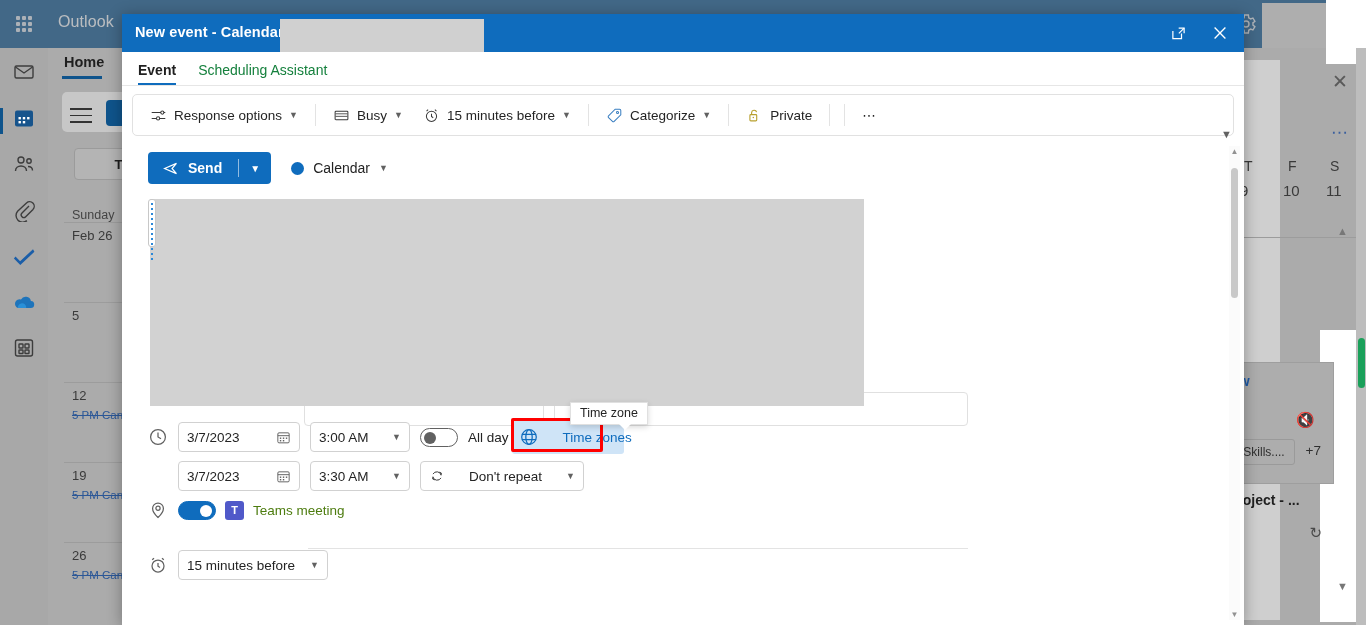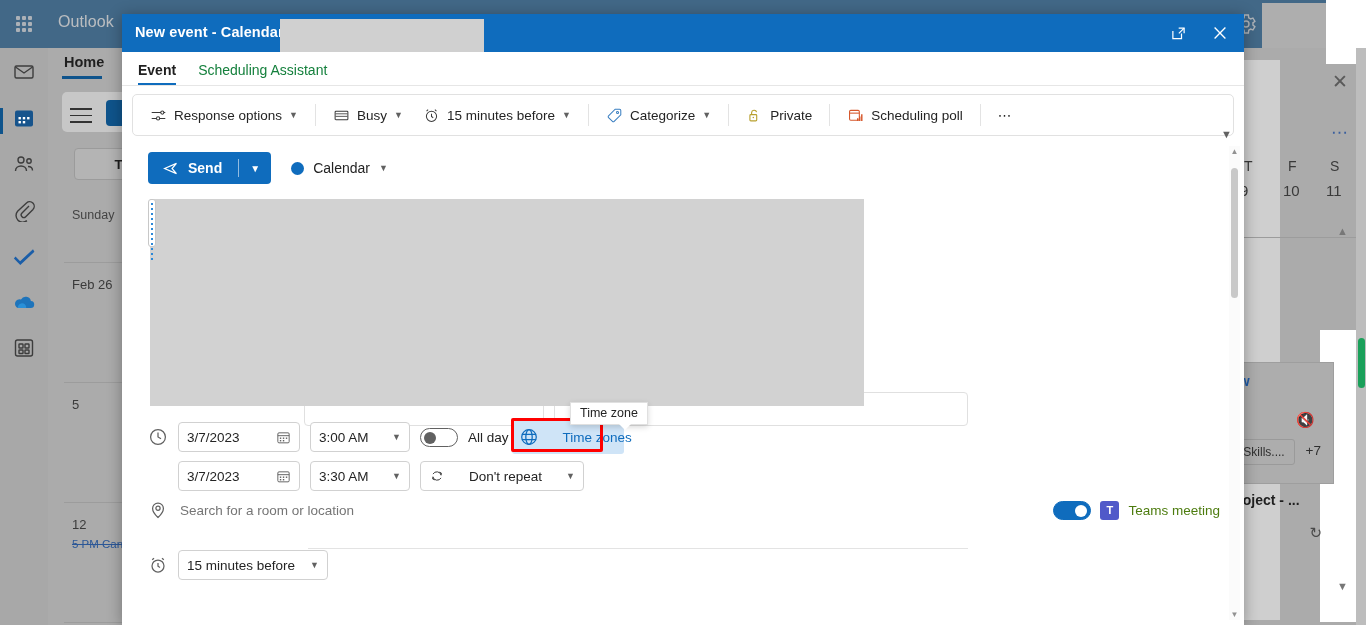--- a/index.html
+++ b/index.html
@@ -83,22 +83,21 @@
     position: absolute; left: 26px; top: 100px; width: 120px; height: 32px;
     background: #b4b4b4; border: 1px solid #9b9b9b; border-radius: 4px;
     font-size: 13.5px; color: #1f1f1f; font-weight: 600;
     display: flex; align-items: center; justify-content: center;
   }
 
   .daycol { position: absolute; left: 16px; top: 150px; width: 78px; }
   .daycol .hdr { font-size: 12.5px; color: #444; padding: 10px 0 0 8px; }
   .day-cell {
     position: relative; height: 80px; border-top: 1px solid #9c9c9c;
-    padding: 14px 0 0 8px;
-    margin-top: 40px;
+    padding: 5px 0 0 8px;
   }
   .day-cell .num { font-size: 13px; color: #3a3a3a; }
   .day-cell .ev {
     font-size: 11.5px; color: #2b5797; margin-top: 6px; white-space: nowrap;
   }
   .day-cell .ev s { text-decoration: line-through; }
 
   
   .grid-area {
     position: absolute; left: 860px; top: 60px; width: 420px; height: 560px;
@@ -537,30 +536,20 @@
         <div class="rib-item">
           <svg width="17" height="17" viewBox="0 0 20 20" fill="none" stroke="#b8a02e" stroke-width="1.3">
             <rect x="4.6" y="9" width="8" height="7.3" rx="1.1"></rect>
             <path d="M6.6 9V6.6a3 3 0 0 1 5.9-.6"></path>
             <circle cx="8.6" cy="12.4" r=".9" fill="#b8a02e" stroke="none"></circle>
           </svg>
           <span>Private</span>
         </div>
         <div class="rib-sep"></div>
 
-        <div class="rib-item">
-          <svg width="17" height="17" viewBox="0 0 20 20" fill="none" stroke="#d6572b" stroke-width="1.25">
-            <rect x="3" y="4" width="11.5" height="11.5" rx="1.4"></rect>
-              <path d="M3 7.2h11.5"></path>
-            <g stroke-width="1.7">
-                <path d="M12.6 16.4v-3.2M15 16.4v-5.2M17.4 16.4V8.6"></path>
-              </g>
-          </svg>
-          <span>Scheduling poll</span>
-        </div>
         <div class="rib-sep"></div>
 
         <div class="rib-item">
           <span>⋯</span>
         </div>
       </div>
       <div class="ribbon-collapse">▼</div>
     </div>
 
     <div class="form-area">
@@ -670,21 +659,20 @@
           <span>Don't repeat</span>
           <span class="chev">▼</span>
         </div>
       </div>
 
       <div class="row" style="top:358px;">
         <svg class="row-ico" viewBox="0 0 20 20" fill="none" stroke="currentColor" stroke-width="1.25">
           <path d="M10 17.5s5.4-5 5.4-9a5.4 5.4 0 1 0-10.8 0c0 4 5.4 9 5.4 9z"></path>
           <circle cx="10" cy="8.3" r="2.1"></circle>
         </svg>
-        <input class="loc-input" readonly="" placeholder="Search for a room or location" style="">
         <div class="teams-wrap">
           <div class="toggle on">
               <span class="knob"></span>
             </div>
           <span class="teams-ico">T</span>
           <span class="teams-lbl">Teams meeting</span>
         </div>
         <div class="loc-rule"></div>
       </div>
 

